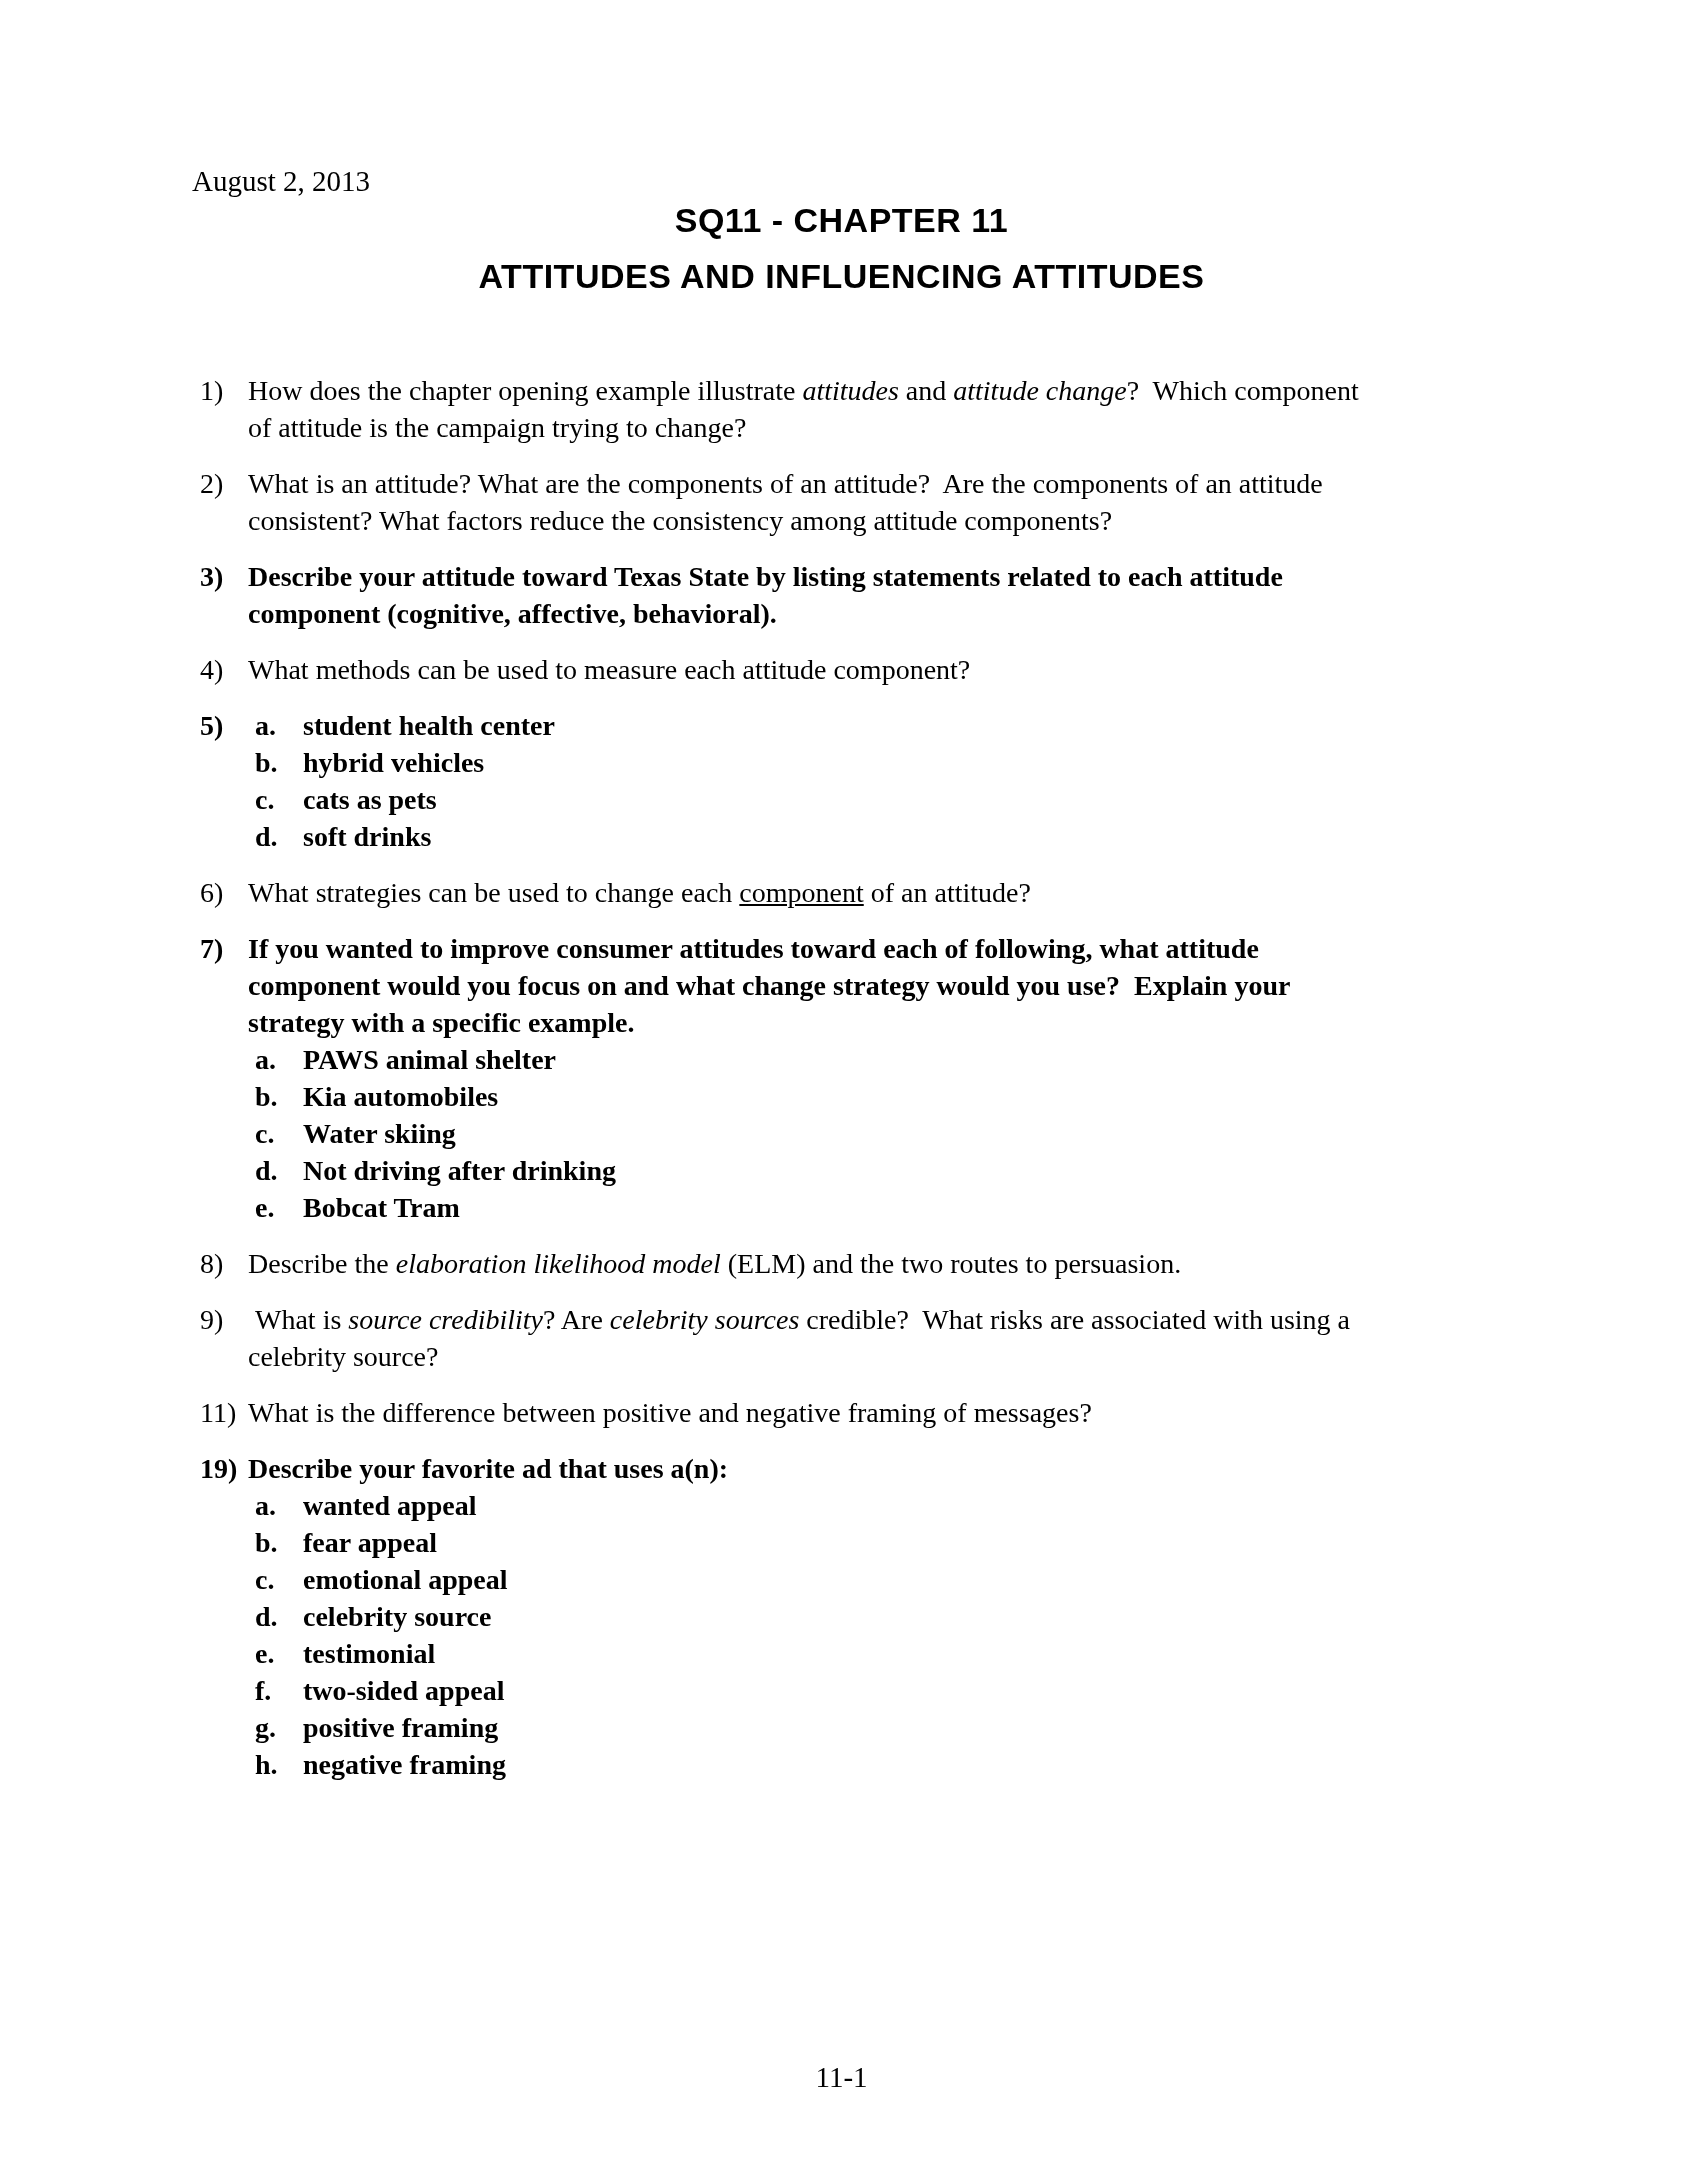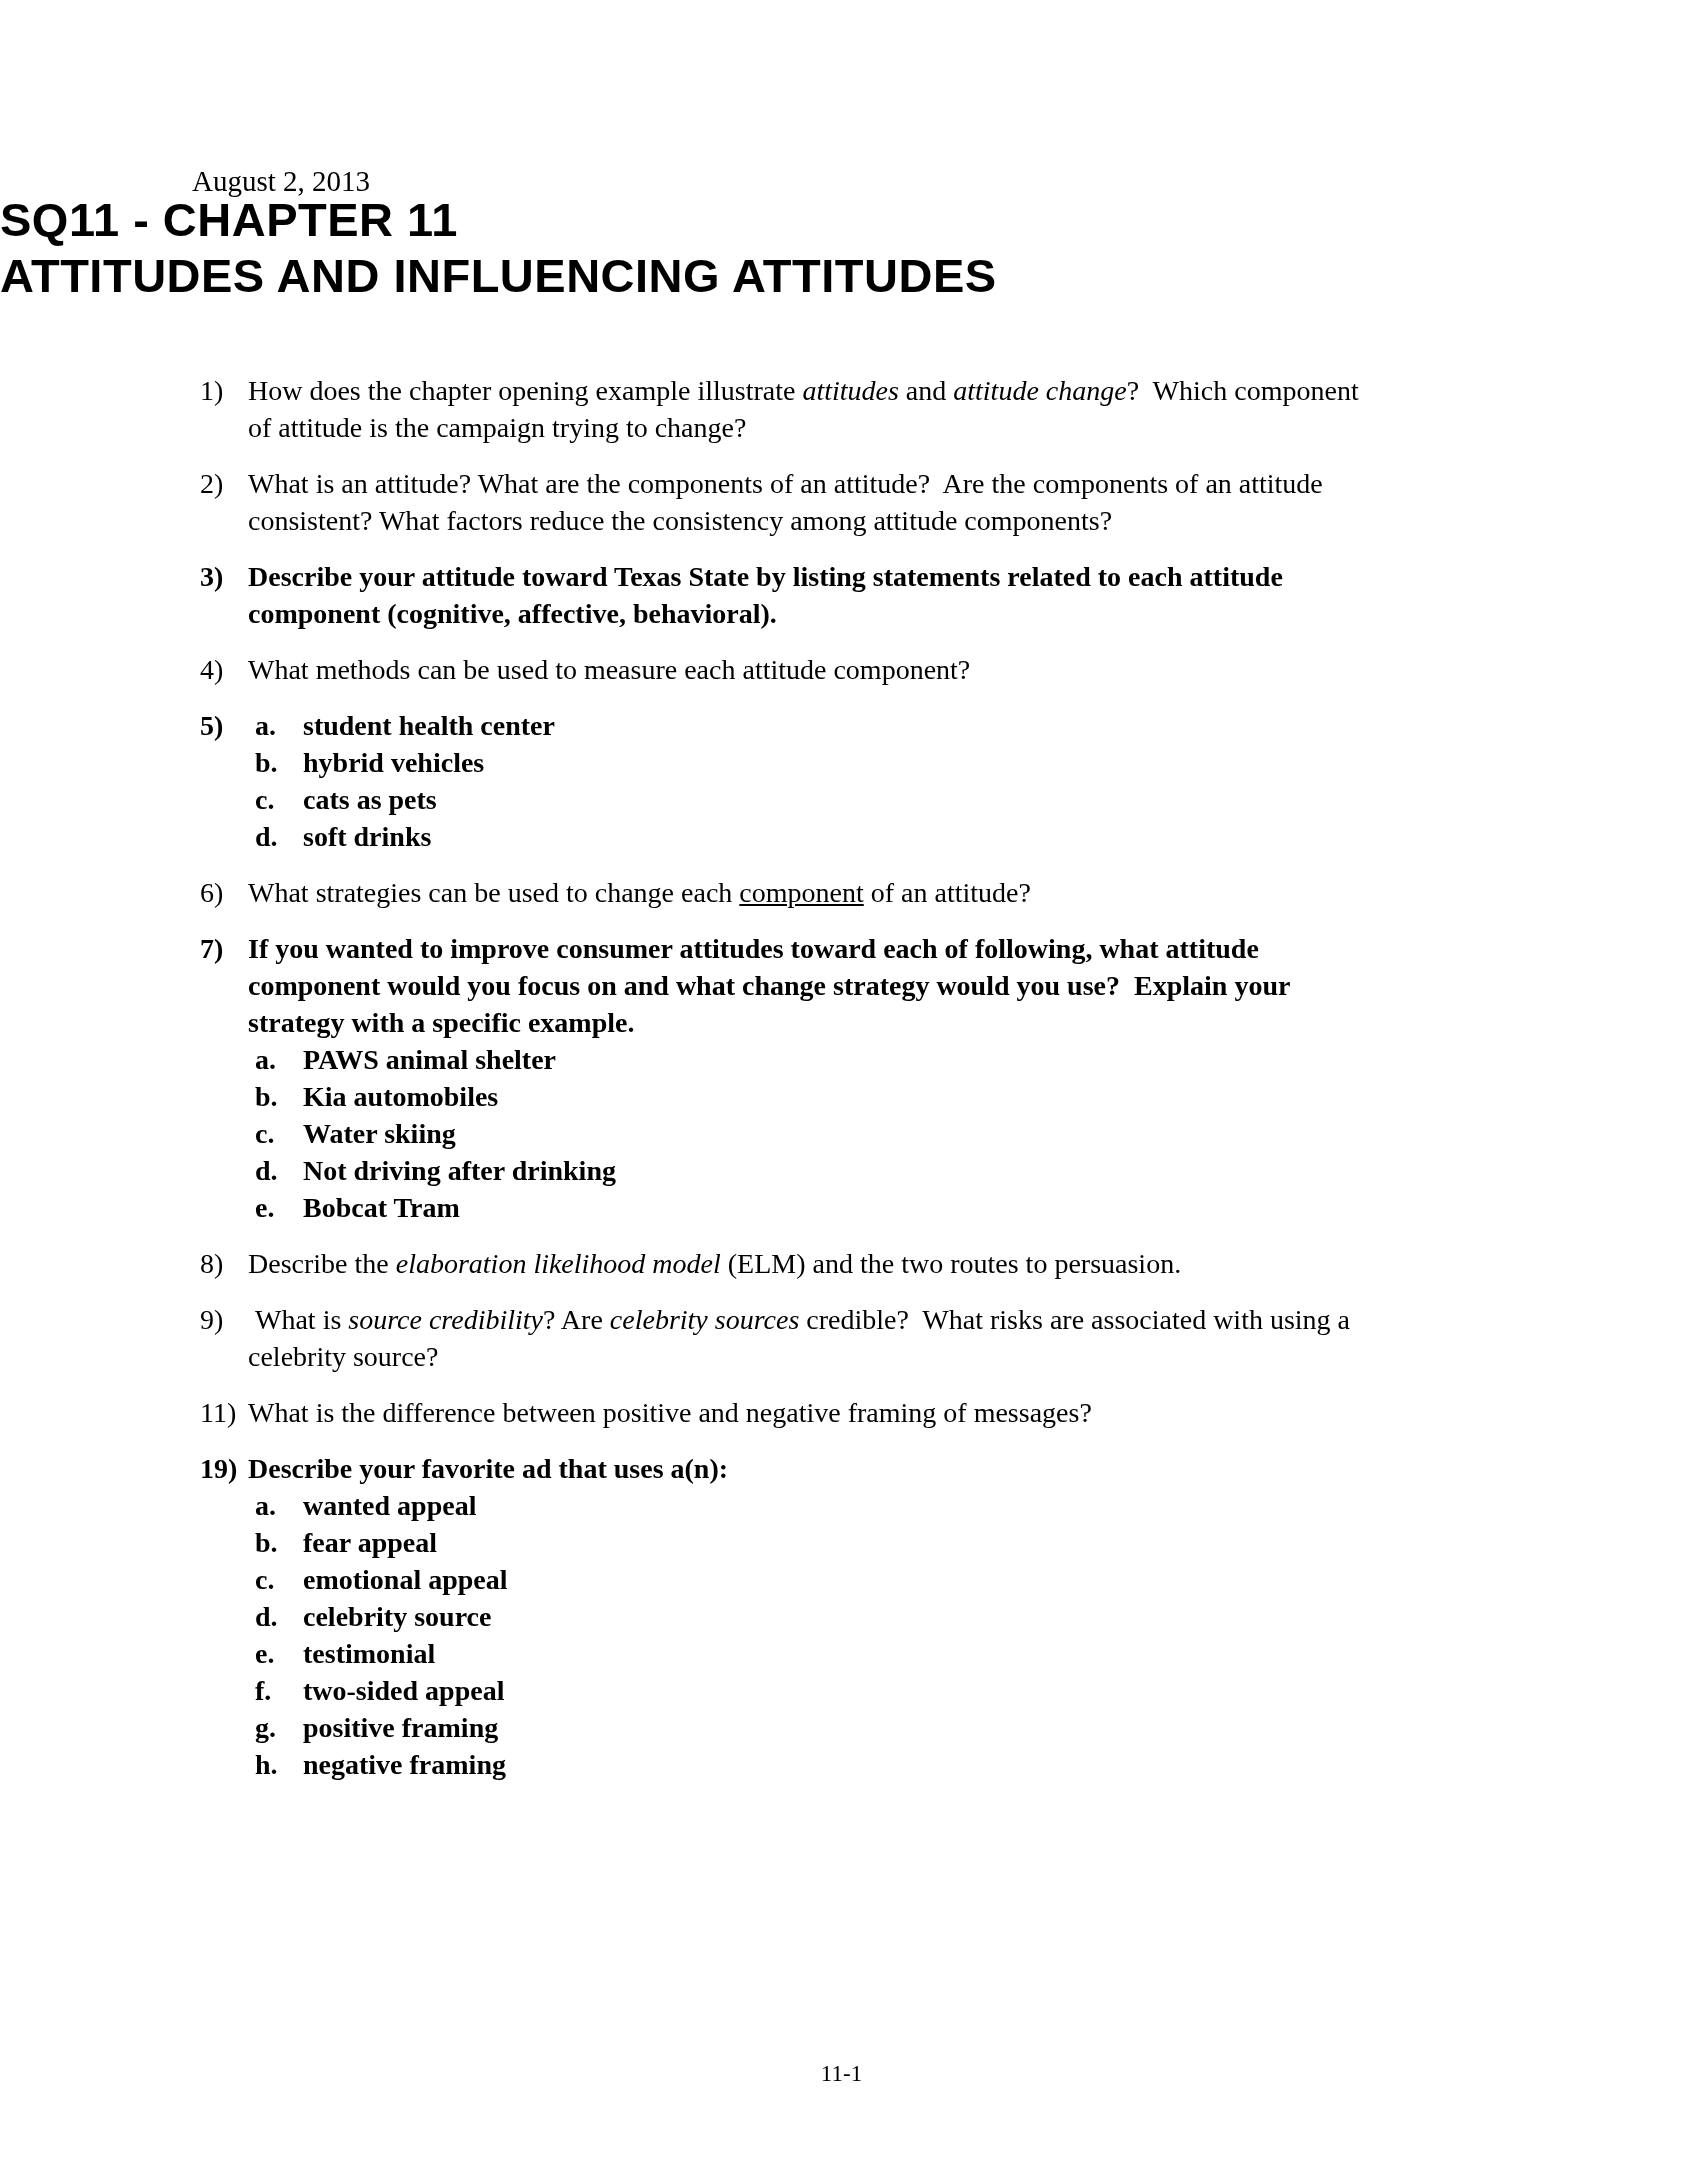--- a/index.html
+++ b/index.html
@@ -18,23 +18,24 @@
     top: 164px;
     font-size: 29px;
     line-height: 34px;
     white-space: pre;
   }
   .title-block {
     position: absolute;
     top: 192px;
     left: 0;
     width: 100%;
+    text-align: center;
     font-family: "Liberation Sans", sans-serif;
     font-weight: bold;
-    font-size: 47px;
+    font-size: 34px;
     line-height: 56px;
     letter-spacing: 0.5px;
   }
   .questions {
     position: absolute;
     left: 200px;
     top: 372px;
     width: 1406px;
   }
   .question {
@@ -52,21 +53,21 @@
   .q-sub { margin: 0; padding: 0; }
   .sub-item { display: flex; font-weight: bold; }
   .sub-letter { flex: 0 0 55px; width: 55px; padding-left: 7px; box-sizing: border-box; }
   .sub-text { flex: 1; }
   .footer {
     position: absolute;
     top: 2061px;
     left: 0;
     width: 100%;
     text-align: center;
-    font-size: 23px;
+    font-size: 29px;
   }
 </style>
 </head>
 <body>
 
 <div class="page">
   <div class="date">August 2, 2013</div>
   <div class="title-block">
     <div>SQ11 - CHAPTER 11</div>
     <div>ATTITUDES AND INFLUENCING ATTITUDES</div>

